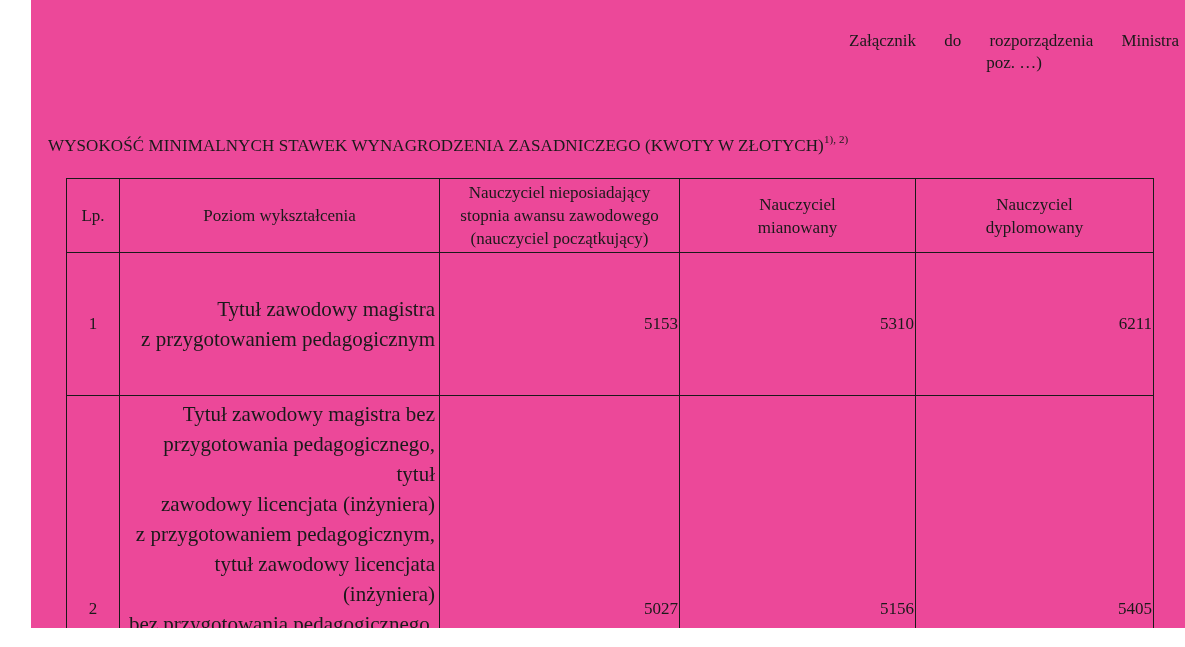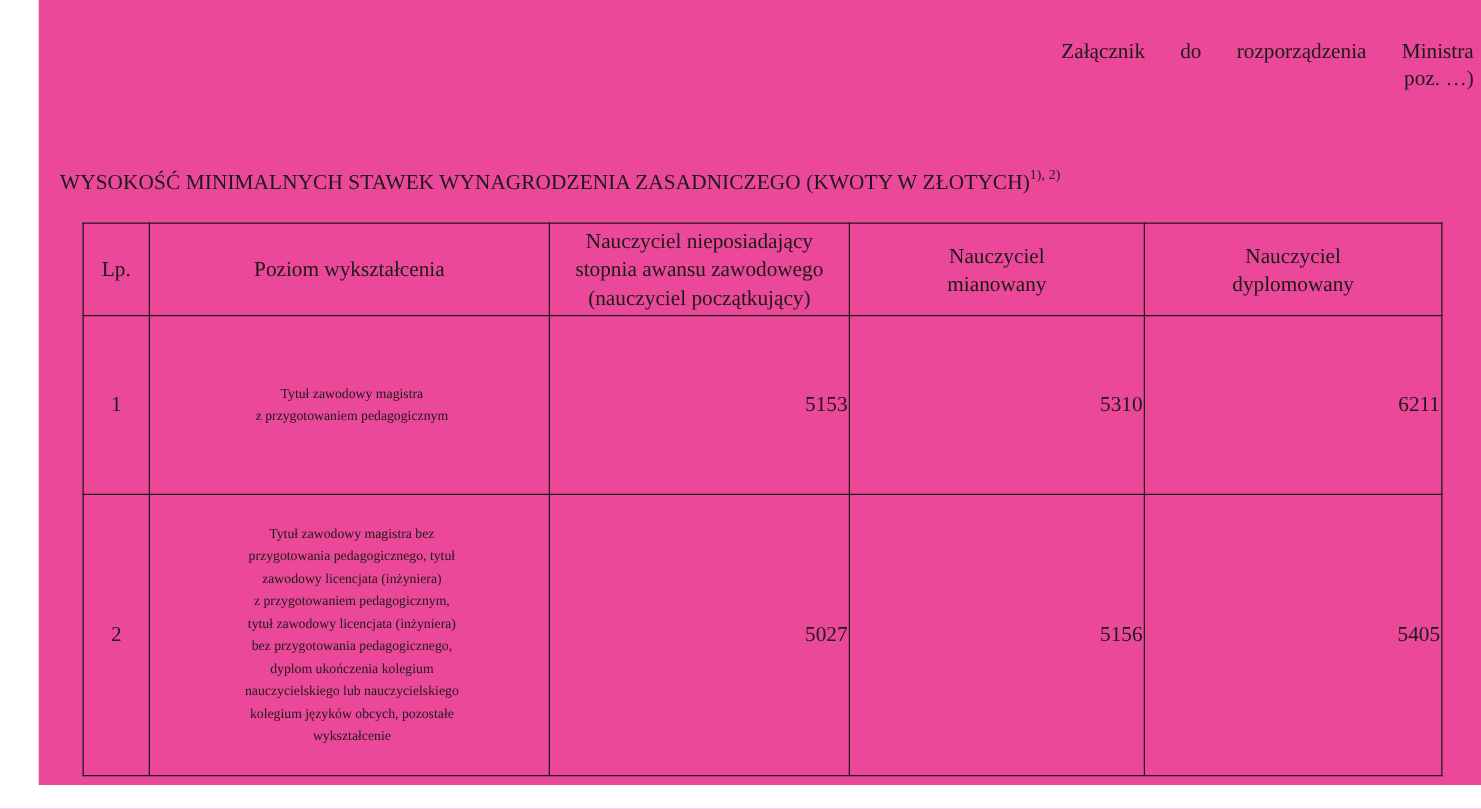--- a/index.html
+++ b/index.html
@@ -16,21 +16,21 @@
 
   
   .attachment-note {
     position: absolute;
     left: 818px;
     top: 30px;
     width: 330px;
     font-size: 17px;
     line-height: 22px;
   }
-  .note-line { text-align: right; }
+  .note-line { text-align: center; }
   .note-line.justified {
     text-align: justify;
     text-align-last: justify;
   }
 
   
   .doc-title {
     position: absolute;
     left: 17px;
     top: 136px;
@@ -72,23 +72,23 @@
     line-height: 23px;
     text-align: center;
     white-space: pre-line;
     padding: 2px 4px;
   }
   td.cell-lp {
     font-size: 17px;
     text-align: center;
   }
   td.cell-poziom {
-    font-size: 11px;
-    line-height: 18px;
-    text-align: center;
+    font-size: 21px;
+    line-height: 30px;
+    text-align: right;
     white-space: pre-line;
     padding: 3px 4px 3px 8px;
   }
   td.cell-value {
     font-size: 17px;
     text-align: right;
   }
 </style>
 </head>
 <body>

